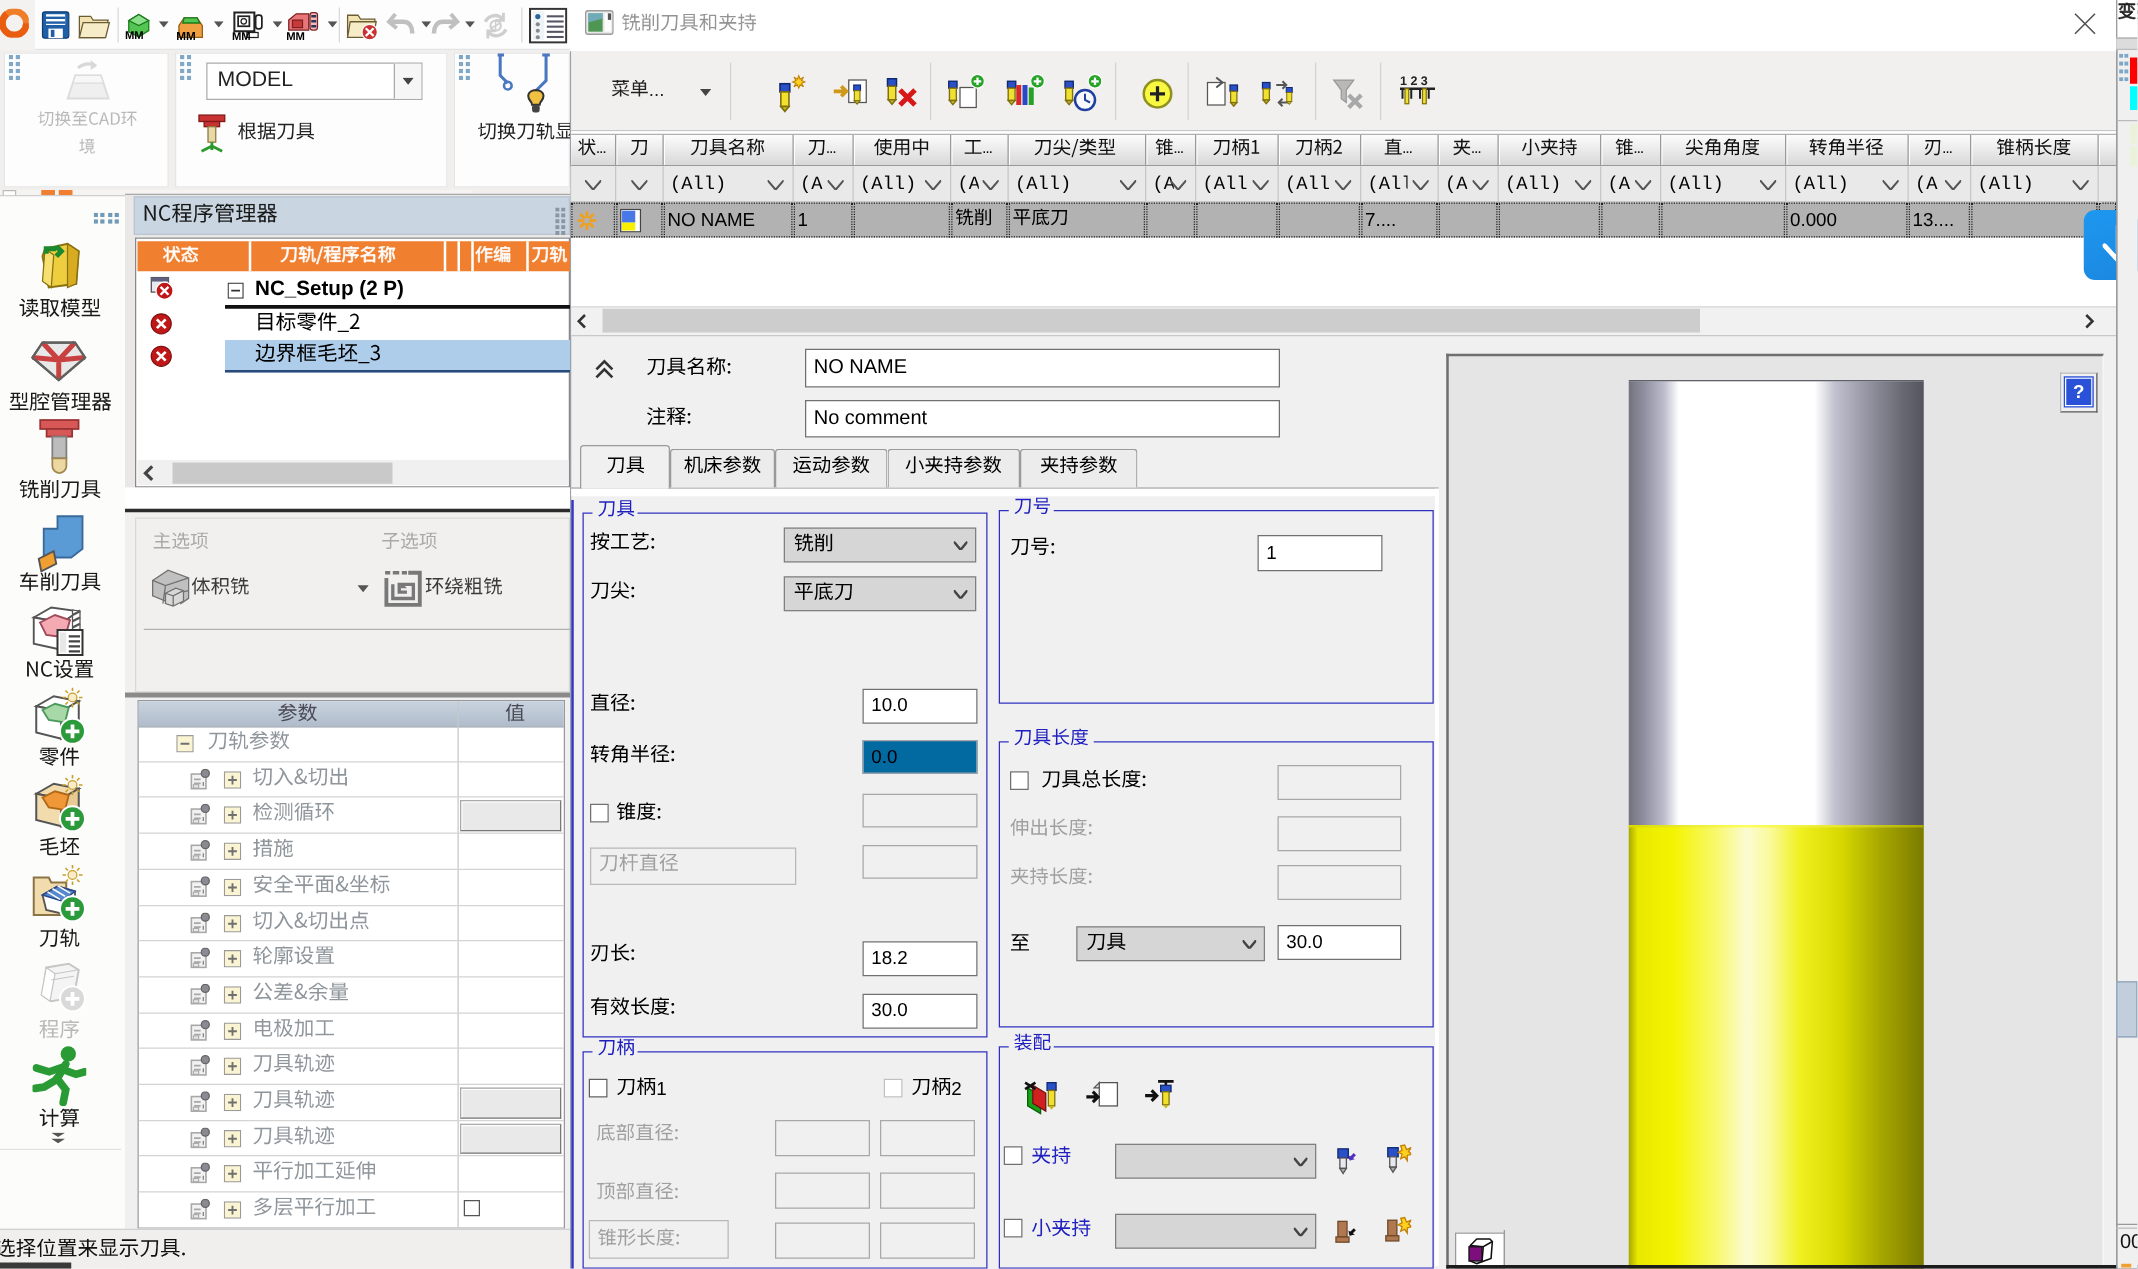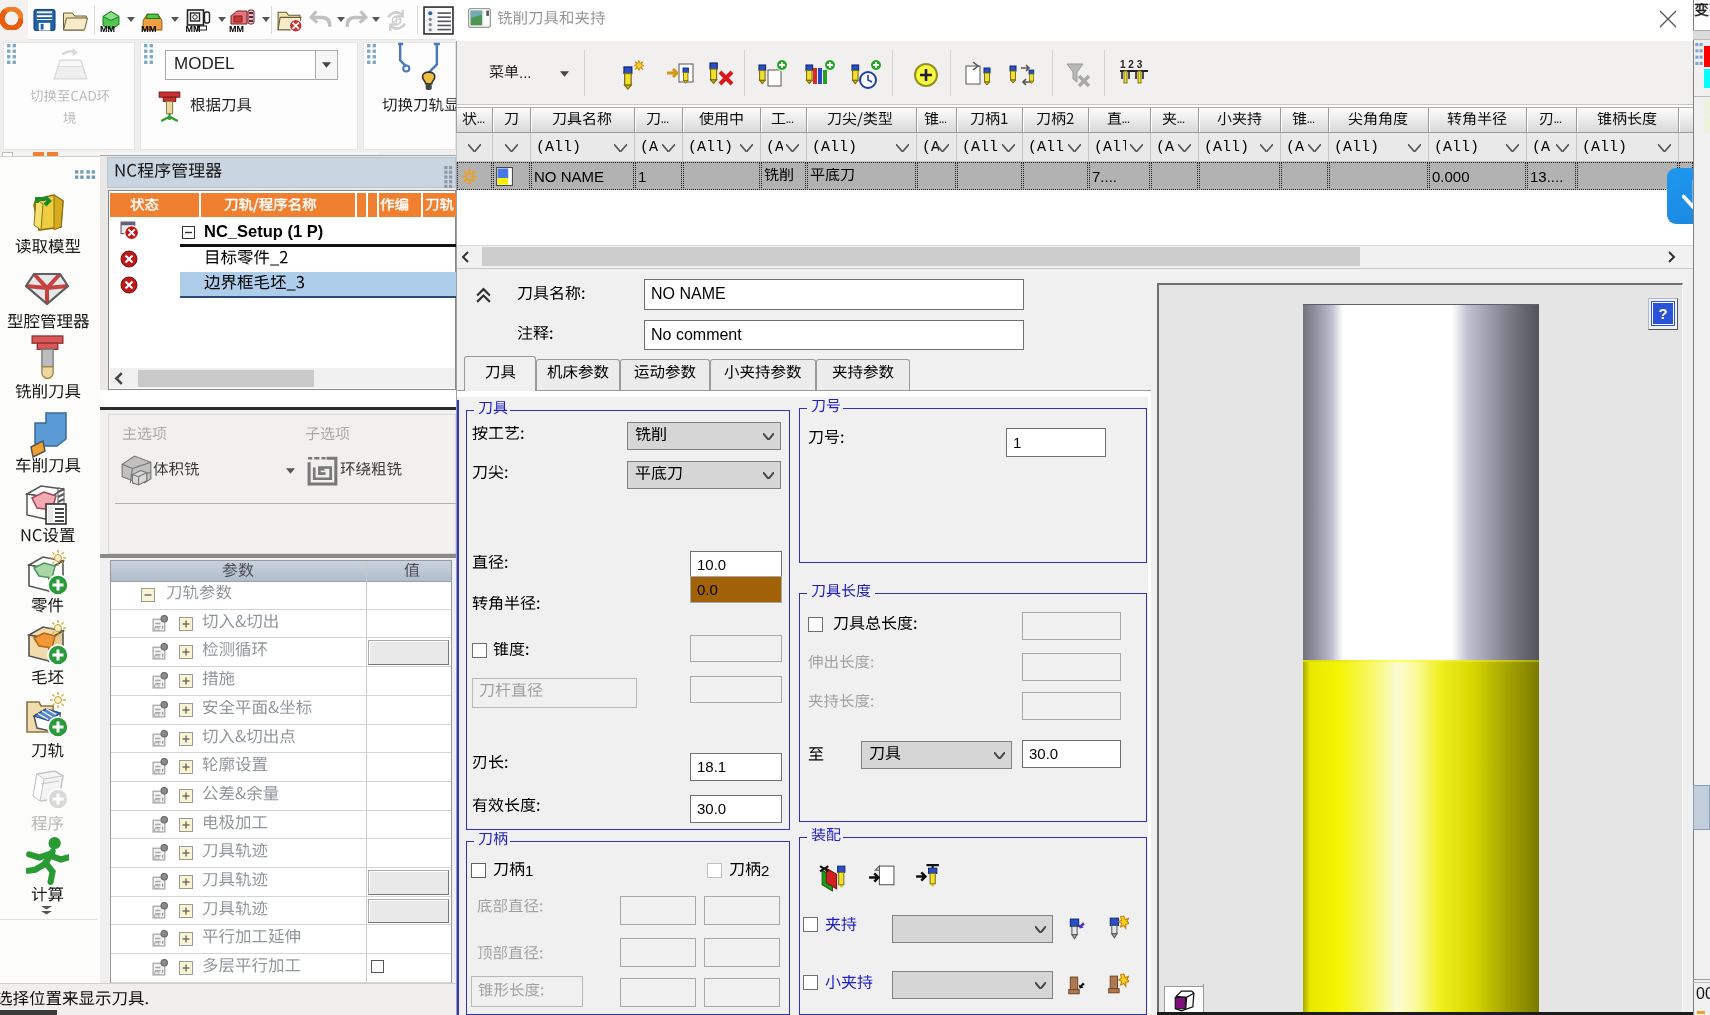--- a/index.html
+++ b/index.html
@@ -609,21 +609,21 @@
 <svg class="a" style="position:absolute;left:120px;top:221px;width:19px;height:19px;" viewBox="0 0 18 18">
     <rect x="1" y="1" width="13" height="11" fill="#e8e8f0" stroke="#555"></rect>
     <rect x="1" y="1" width="13" height="3" fill="#606080"></rect>
     <circle cx="11" cy="11" r="6.5" fill="#c01818" stroke="#fff"></circle>
     <path d="M8 8l6 6M14 8l-6 6" stroke="#fff" stroke-width="1.8"></path>
   </svg>
 <svg class="a" style="position:absolute;left:182px;top:226px;width:13px;height:13px;" viewBox="0 0 13 13">
     <rect x="0.5" y="0.5" width="12" height="12" fill="#fff" stroke="#333"></rect>
     <path d="M3 6.5h7" stroke="#333" stroke-width="1.4"></path>
   </svg>
-<div class="a" style="position:absolute;left:204px;top:222px;width:200px;height:20px;;font-size:16.5px;font-weight:bold;color:#000">NC_Setup (1 P)</div>
+<div class="a" style="position:absolute;left:204px;top:222px;width:200px;height:20px;;font-size:16.5px;font-weight:bold;color:#000">NC_Setup (2 P)</div>
 <div class="a" style="position:absolute;left:180px;top:244px;width:276px;height:2.5px;background:#111;"></div>
 <svg class="a" style="position:absolute;left:120px;top:250px;width:18px;height:18px;" viewBox="0 0 18 18">
     <circle cx="9" cy="9" r="8" fill="#c01818" stroke="#801010"></circle>
     <path d="M5.5 5.5l7 7M12.5 5.5l-7 7" stroke="#fff" stroke-width="2.2"></path>
   </svg>
 <div class="a" style="position:absolute;left:204px;top:250px;width:170px;height:21px;"><svg style="vertical-align:-0.18em" width="84" height="18" viewBox="0 0 84 18" fill="#000">
       <g transform="scale(0.165)">
         <use href="#g43" x="0" y="80"></use>
         <use href="#g44" x="100" y="80"></use>
         <use href="#g28" x="200" y="80"></use>
@@ -1566,21 +1566,21 @@
 <div class="a" style="position:absolute;left:690px;top:551px;width:92px;height:28px;background:#fff;border:1px solid #707070;"><span style="font-size:15px;color:#000;position:relative;left:6px;top:4px">10.0</span></div>
 <div class="a" style="position:absolute;left:472px;top:596px;width:110px;height:20px;"><svg style="vertical-align:-0.18em" width="68" height="17" viewBox="0 0 68 17" fill="#000">
       <g transform="scale(0.16)">
         <use href="#g114" x="0" y="80"></use>
         <use href="#g112" x="100" y="80"></use>
         <use href="#g115" x="200" y="80"></use>
         <use href="#g116" x="300" y="80"></use>
         <use href="#g120" x="400" y="80"></use>
       </g>
     </svg></div>
-<div class="a" style="position:absolute;left:690px;top:576px;width:92px;height:27px;background:#a16207;border:1px solid #a8a8a8;"><span style="font-size:15px;color:#000;position:relative;left:6px;top:4px">0.0</span></div>
+<div class="a" style="position:absolute;left:690px;top:592px;width:92px;height:27px;background:#0369a1;border:1px solid #a8a8a8;"><span style="font-size:15px;color:#000;position:relative;left:6px;top:4px">0.0</span></div>
 <div class="a" style="position:absolute;left:472px;top:643px;width:15px;height:15px;background:#fff;border:1px solid #707070;"></div>
 <div class="a" style="position:absolute;left:493px;top:642px;width:80px;height:20px;"><svg style="vertical-align:-0.18em" width="36" height="17" viewBox="0 0 36 17" fill="#000">
       <g transform="scale(0.16)">
         <use href="#g107" x="0" y="80"></use>
         <use href="#g113" x="100" y="80"></use>
         <use href="#g120" x="200" y="80"></use>
       </g>
     </svg></div>
 <div class="a" style="position:absolute;left:690px;top:635px;width:92px;height:27px;background:#f0f0f0;border:1px solid #a8a8a8;"></div>
 <div class="a" style="position:absolute;left:472px;top:678px;width:165px;height:30px;background:#f0f0f0;border:1px solid #b8b8b8;"></div>
@@ -1593,21 +1593,21 @@
       </g>
     </svg></div>
 <div class="a" style="position:absolute;left:690px;top:676px;width:92px;height:27px;background:#f0f0f0;border:1px solid #a8a8a8;"></div>
 <div class="a" style="position:absolute;left:472px;top:755px;width:100px;height:20px;"><svg style="vertical-align:-0.18em" width="36" height="17" viewBox="0 0 36 17" fill="#000">
       <g transform="scale(0.16)">
         <use href="#g117" x="0" y="80"></use>
         <use href="#g118" x="100" y="80"></use>
         <use href="#g120" x="200" y="80"></use>
       </g>
     </svg></div>
-<div class="a" style="position:absolute;left:690px;top:753px;width:92px;height:28px;background:#fff;border:1px solid #707070;"><span style="font-size:15px;color:#000;position:relative;left:6px;top:4px">18.1</span></div>
+<div class="a" style="position:absolute;left:690px;top:753px;width:92px;height:28px;background:#fff;border:1px solid #707070;"><span style="font-size:15px;color:#000;position:relative;left:6px;top:4px">18.2</span></div>
 <div class="a" style="position:absolute;left:472px;top:798px;width:110px;height:20px;"><svg style="vertical-align:-0.18em" width="68" height="17" viewBox="0 0 68 17" fill="#000">
       <g transform="scale(0.16)">
         <use href="#g130" x="0" y="80"></use>
         <use href="#g131" x="100" y="80"></use>
         <use href="#g118" x="200" y="80"></use>
         <use href="#g113" x="300" y="80"></use>
         <use href="#g120" x="400" y="80"></use>
       </g>
     </svg></div>
 <div class="a" style="position:absolute;left:690px;top:795px;width:92px;height:28px;background:#fff;border:1px solid #707070;"><span style="font-size:15px;color:#000;position:relative;left:6px;top:4px">30.0</span></div>

